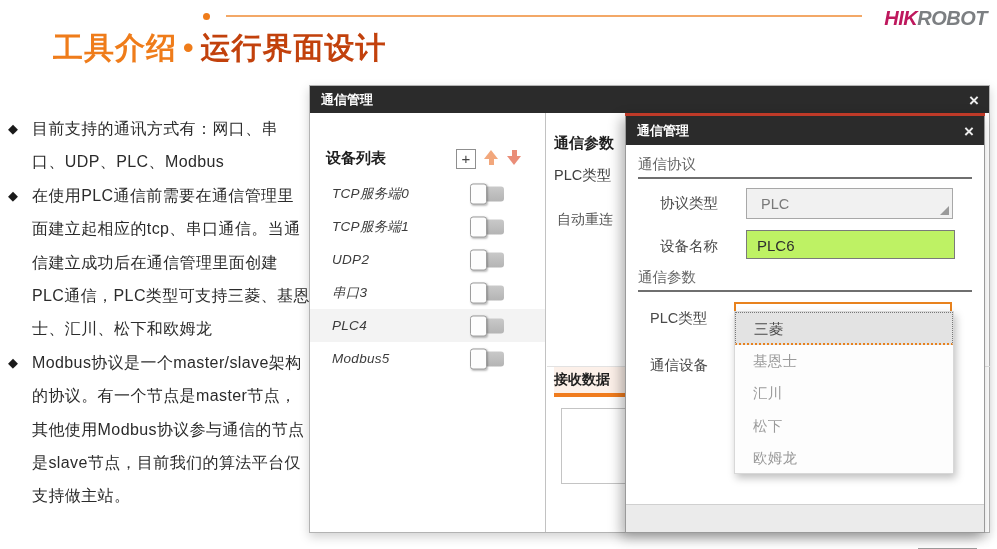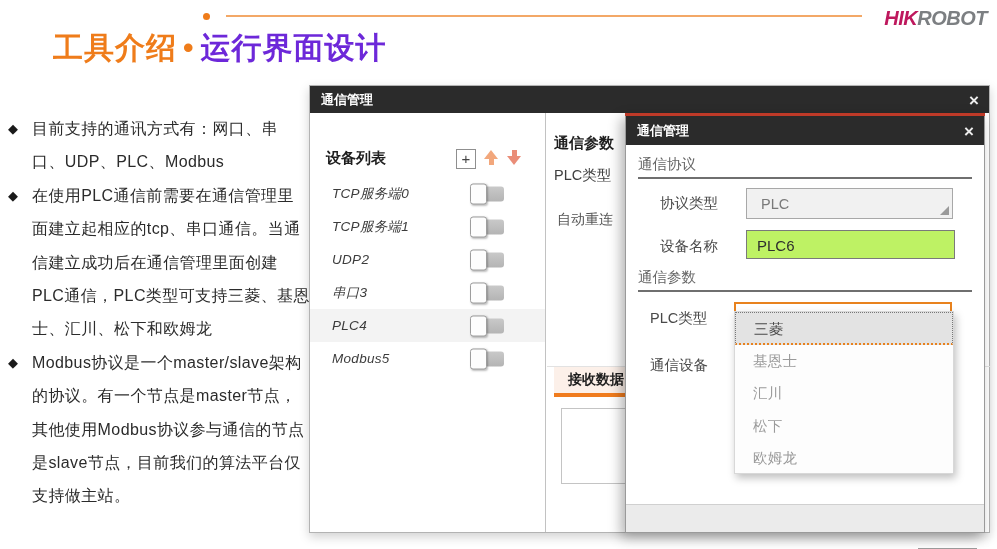--- a/index.html
+++ b/index.html
@@ -10,21 +10,21 @@
   
   #slide { position:relative; width:997px; height:549px; background:#fff; }
   #top-dot { left:203px; top:13px; width:7px; height:7px; border-radius:50%; background:#ef7c1a; }
   #top-line { left:226px; top:15px; width:636px; height:2px; background:#f3a867; }
   #logo { right:10px; top:7px; font-size:20px; font-weight:bold; font-style:italic; letter-spacing:-0.5px; }
   #logo .hik { color:#be185d; }
   #logo .robot { color:#7c7f82; }
   #page-title { left:53px; top:28px; font-size:30px; font-weight:bold; letter-spacing:1px; white-space:nowrap; }
   #page-title .t1 { color:#ef7c1a; }
   #page-title .sep { color:#ef7c1a; margin:0 6px; }
-  #page-title .t2 { color:#6d28d9;text-align:center; }
+  #page-title .t2 { color:#c2410c;text-align:center; }
 
   
   #bullets { left:8px; top:112px; width:302px; }
   .bullet { display:flex; font-size:16px; line-height:33.4px; color:#2b2b2b; letter-spacing:0.4px; }
   .bullet .marker { width:24px; flex:0 0 24px; font-size:13px; color:#1a1a1a; }
   .bullet .btext { flex:1; }
 
   
   .titlebar { position:absolute; left:0; right:0; background:#2b2b2b; display:flex; align-items:center; }
   .titlebar .ttl { color:#fff; font-weight:bold; font-size:13px; padding-left:11px; }
@@ -55,21 +55,21 @@
   .toggle .knob { position:absolute; left:0; top:-1px; width:17px; height:21px; background:#fdfdfd;
     border:1px solid #9d9d9d; border-radius:3px; box-shadow:1px 1px 2px rgba(0,0,0,0.25); }
 
   
   #mid-params-header { left:244px; top:48px; font-size:15px; font-weight:bold; color:#1f1f1f; }
   #mid-plc-label { left:244px; top:80px; font-size:14.5px; color:#3f3f3f; }
   #mid-auto-label { left:247px; top:125px; font-size:14px; color:#555; }
   #mid-tab-sep { left:237px; top:280px; width:443px; height:1px; background:#e2e2e2; }
   #recv-tab { left:244px; top:281px; width:110px; height:30px; background:#fcf0e9;
     border-bottom:4px solid #f07c1e; font-size:14px; font-weight:bold; color:#1f1f1f;
-    display:flex; align-items:center; padding-left:14px; }
+    display:flex; align-items:center; }
   #recv-box { left:251px; top:322px; width:130px; height:76px; background:#fff; border:1px solid #c4c4c4; }
 
   
   #dlg2 { left:625px; top:113px; width:360px; height:420px; background:#fff;
     border:1px solid #9a9a9a; border-top:none; box-shadow:-4px 5px 12px rgba(0,0,0,0.3); z-index:10; }
   #dlg2-redline { position:absolute; left:-1px; right:-1px; top:0; height:3px; background:#bf3a28; }
   #dlg2 .titlebar { top:3px; height:29px; }
   .section-h { position:absolute; left:12px; font-size:14.5px; color:#666; }
   .section-line { position:absolute; left:12px; right:12px; height:2px; background:#6f6f6f; }
   .fld-label { position:absolute; font-size:14.5px; color:#4a4a4a; }

